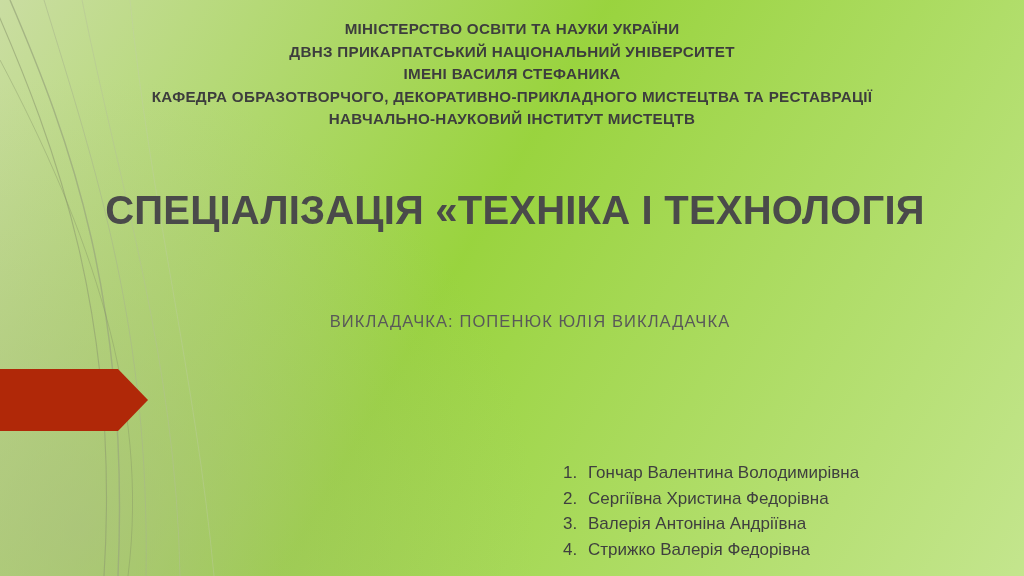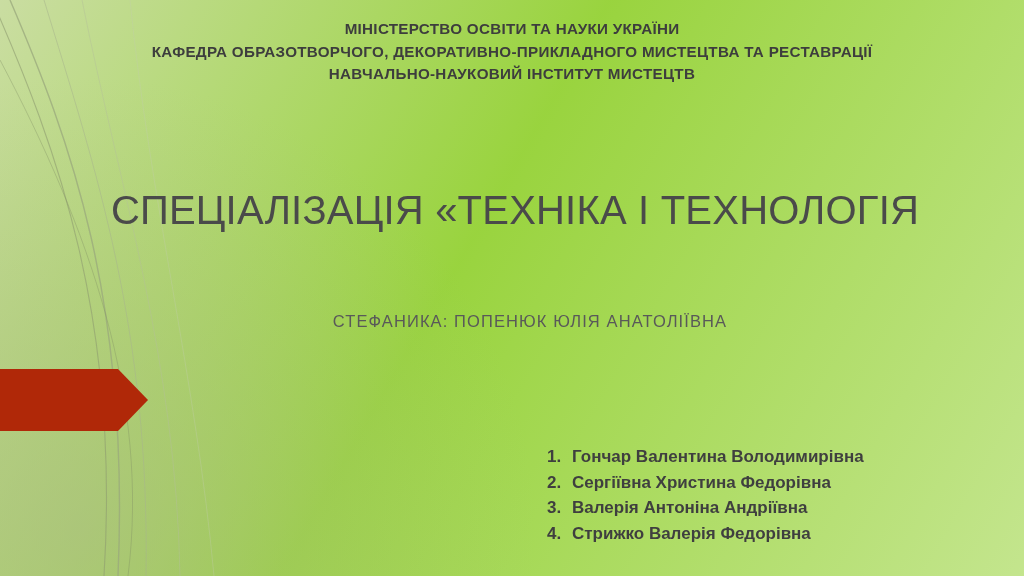--- a/index.html
+++ b/index.html
@@ -64,21 +64,21 @@
   .title {
     position: absolute;
     left: 30px;
     top: 182px;
     width: 970px;
     text-align: center;
     color: #4a4a4a;
     font-size: 40px;
     line-height: 56px;
     letter-spacing: 0.2px;
-    font-weight: normal;
+    font-weight: bold;
   }
 
   .subtitle {
     position: absolute;
     left: 100px;
     top: 312px;
     width: 860px;
     text-align: center;
     color: #595959;
     font-size: 16.5px;
@@ -88,23 +88,22 @@
   .students {
     position: absolute;
     left: 540px;
     top: 444px;
     width: 440px;
     color: #3f3f3f;
     font-size: 17px;
     line-height: 25.5px;
   }
   .students ol {
-    margin: 0;
+    margin: 16px;
     padding-left: 26px;
-    font-weight: bold;
   }
   .students li {
     padding-left: 6px;
     white-space: nowrap;
   }
 </style>
 </head>
 <body>
 
 <div id="slide">
@@ -119,29 +118,31 @@
     <path d="M0,60 C90,230 150,400 128,576" fill="none" stroke="#7f8d62" stroke-width="0.8" opacity="0.45"></path>
     <path d="M130,0 C150,200 196,380 214,576" fill="none" stroke="#c2ccab" stroke-width="0.8" opacity="0.45"></path>
   </svg>
 
   <svg class="redchev" viewBox="0 0 148 62" preserveAspectRatio="none">
     <polygon points="0,0 118,0 148,31 118,62 0,62" fill="#b02808"></polygon>
   </svg>
 
   <div class="inst-block">
     <div>МІНІСТЕРСТВО ОСВІТИ ТА НАУКИ УКРАЇНИ</div>
+    <div>ДВНЗ ПРИКАРПАТСЬКИЙ НАЦІОНАЛЬНИЙ УНІВЕРСИТЕТ</div>
+    <div>ІМЕНІ ВАСИЛЯ СТЕФАНИКА</div>
     <div>КАФЕДРА ОБРАЗОТВОРЧОГО, ДЕКОРАТИВНО-ПРИКЛАДНОГО МИСТЕЦТВА ТА РЕСТАВРАЦІЇ</div>
     <div>НАВЧАЛЬНО-НАУКОВИЙ ІНСТИТУТ МИСТЕЦТВ</div>
   </div>
 
   <div class="title">
     <div>СПЕЦІАЛІЗАЦІЯ «ТЕХНІКА І ТЕХНОЛОГІЯ</div>
   </div>
 
-  <div class="subtitle">СТЕФАНИКА: ПОПЕНЮК ЮЛІЯ АНАТОЛІЇВНА</div>
+  <div class="subtitle">ВИКЛАДАЧКА: ПОПЕНЮК ЮЛІЯ ВИКЛАДАЧКА</div>
 
   <div class="students">
     <ol>
       <li>Гончар Валентина Володимирівна</li>
       <li>Сергіївна Христина Федорівна</li>
       <li>Валерія Антоніна Андріївна</li>
       <li>Стрижко Валерія Федорівна</li>
     </ol>
   </div>
 

